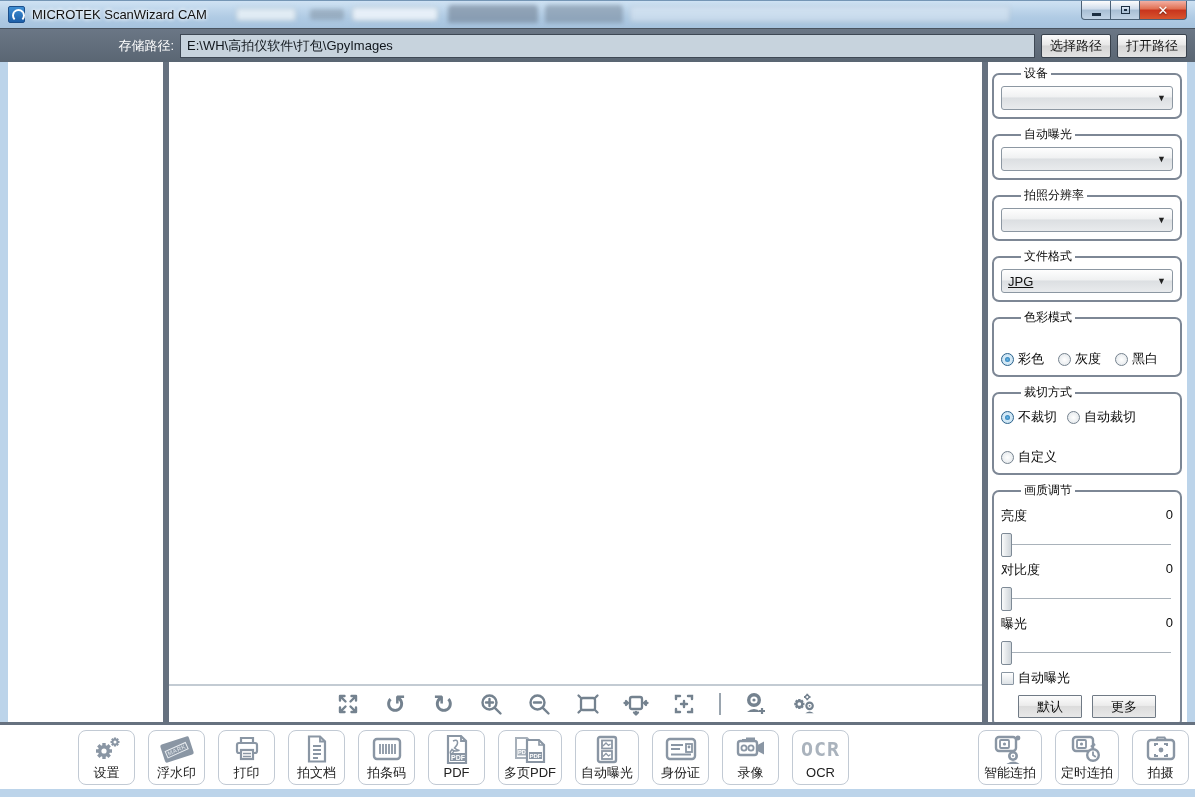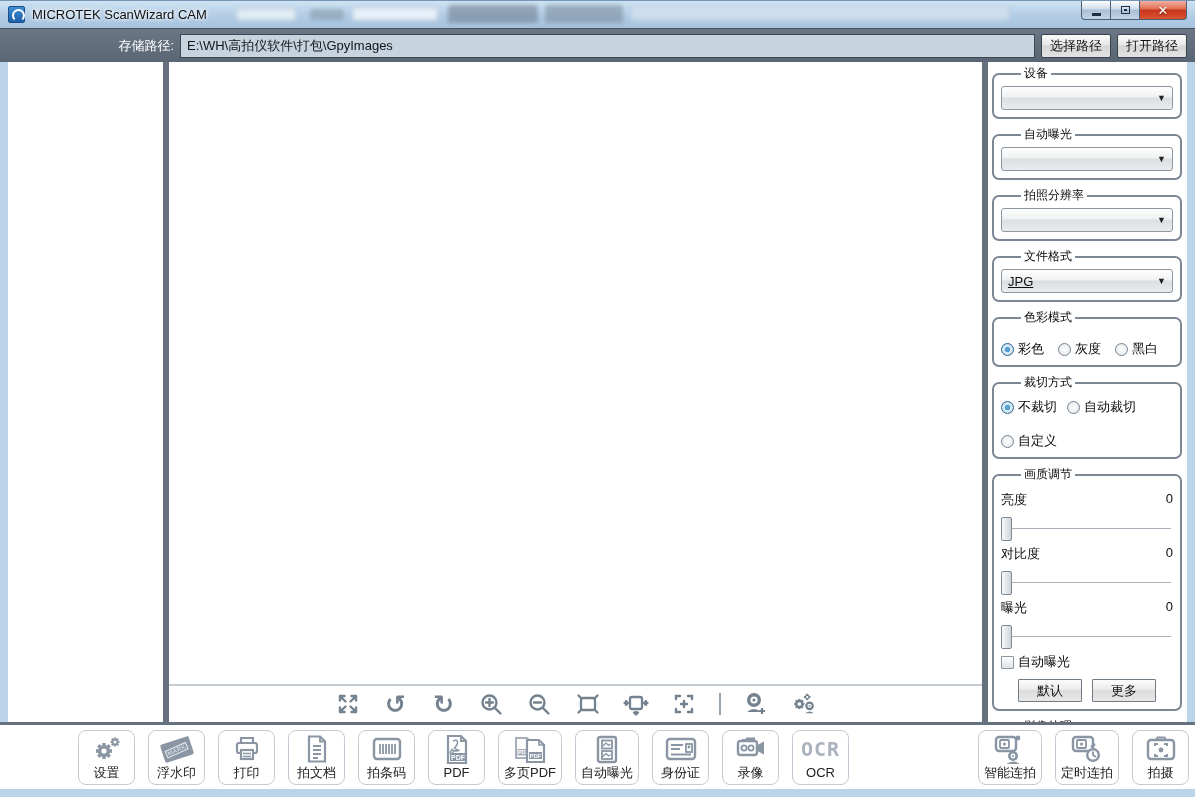--- a/index.html
+++ b/index.html
@@ -69,30 +69,30 @@
   
   .right-panel { flex:0 0 199px; background:#fff; padding:3px 5px 0 4px; overflow:hidden; }
   fieldset { border:2px solid #7d8795; border-radius:7px; margin:0 0 7px 0;
     padding:4px 7px 7px 7px; }
   legend { font-size:12px; color:#0b0b0b; padding:0 3px; margin-left:20px; }
   .combo { height:24px; border:1px solid #8c97a2; border-radius:3px;
     background:linear-gradient(#fefefe,#f0f1f2 45%,#dcdfe2 50%,#e9ebed);
     display:flex; align-items:center; padding:0 6px; font-size:13px; color:#111; cursor:default; }
   .combo .combo-val { flex:1;text-decoration:underline; }
   .combo .arrow { font-size:9px; color:#222; }
-  .radio-row { display:flex; gap:14px; margin-top:10px; flex-wrap:wrap; }
+  .radio-row { display:flex; gap:14px; margin-top:20px; flex-wrap:wrap; }
   .radio-item,.check-item { display:flex; align-items:center; gap:4px; font-size:13px; color:#0b0b0b; cursor:default; }
   .radio { width:13px; height:13px; border-radius:50%; border:1px solid #75828e;
     background:radial-gradient(#ffffff,#dfe4e8); position:relative; flex:0 0 13px; }
   .radio.on { border-color:#2c628b; background:radial-gradient(#e9f4fb,#bcdcf0); }
   .radio.on::after { content:""; position:absolute; left:3px; top:3px; width:5px; height:5px;
     border-radius:50%; background:radial-gradient(#68b7e8,#1e6ea8); }
   .checkbox { width:13px; height:13px; border:1px solid #8a96a2; border-radius:1px;
     background:linear-gradient(#fff,#dde2e6); flex:0 0 13px; }
-  .crop-rows { display:flex; flex-direction:column; gap:16px; margin-top:3px; }
+  .crop-rows { display:flex; flex-direction:column; gap:22px; margin-top:3px; }
   .crop-row1 { display:flex; gap:10px; }
 
   .slider-block { margin-bottom:4px; }
   .slider-head { display:flex; justify-content:space-between; font-size:13px; color:#0b0b0b; margin:4px 0 8px 0; }
   .slider { position:relative; height:24px; margin-bottom:2px; cursor:default; }
   .slider .track { position:absolute; left:0; right:2px; top:11px; height:1px; background:#a9b2ba; }
   .slider .thumb { position:absolute; left:0; top:0; width:11px; height:24px;
     border:1px solid #7e8a96; border-radius:2px;
     background:linear-gradient(90deg,#fafbfb,#e3e7ea 50%,#ced4d9); }
   .quality-btns { display:flex; justify-content:center; gap:10px; margin-top:8px; }

